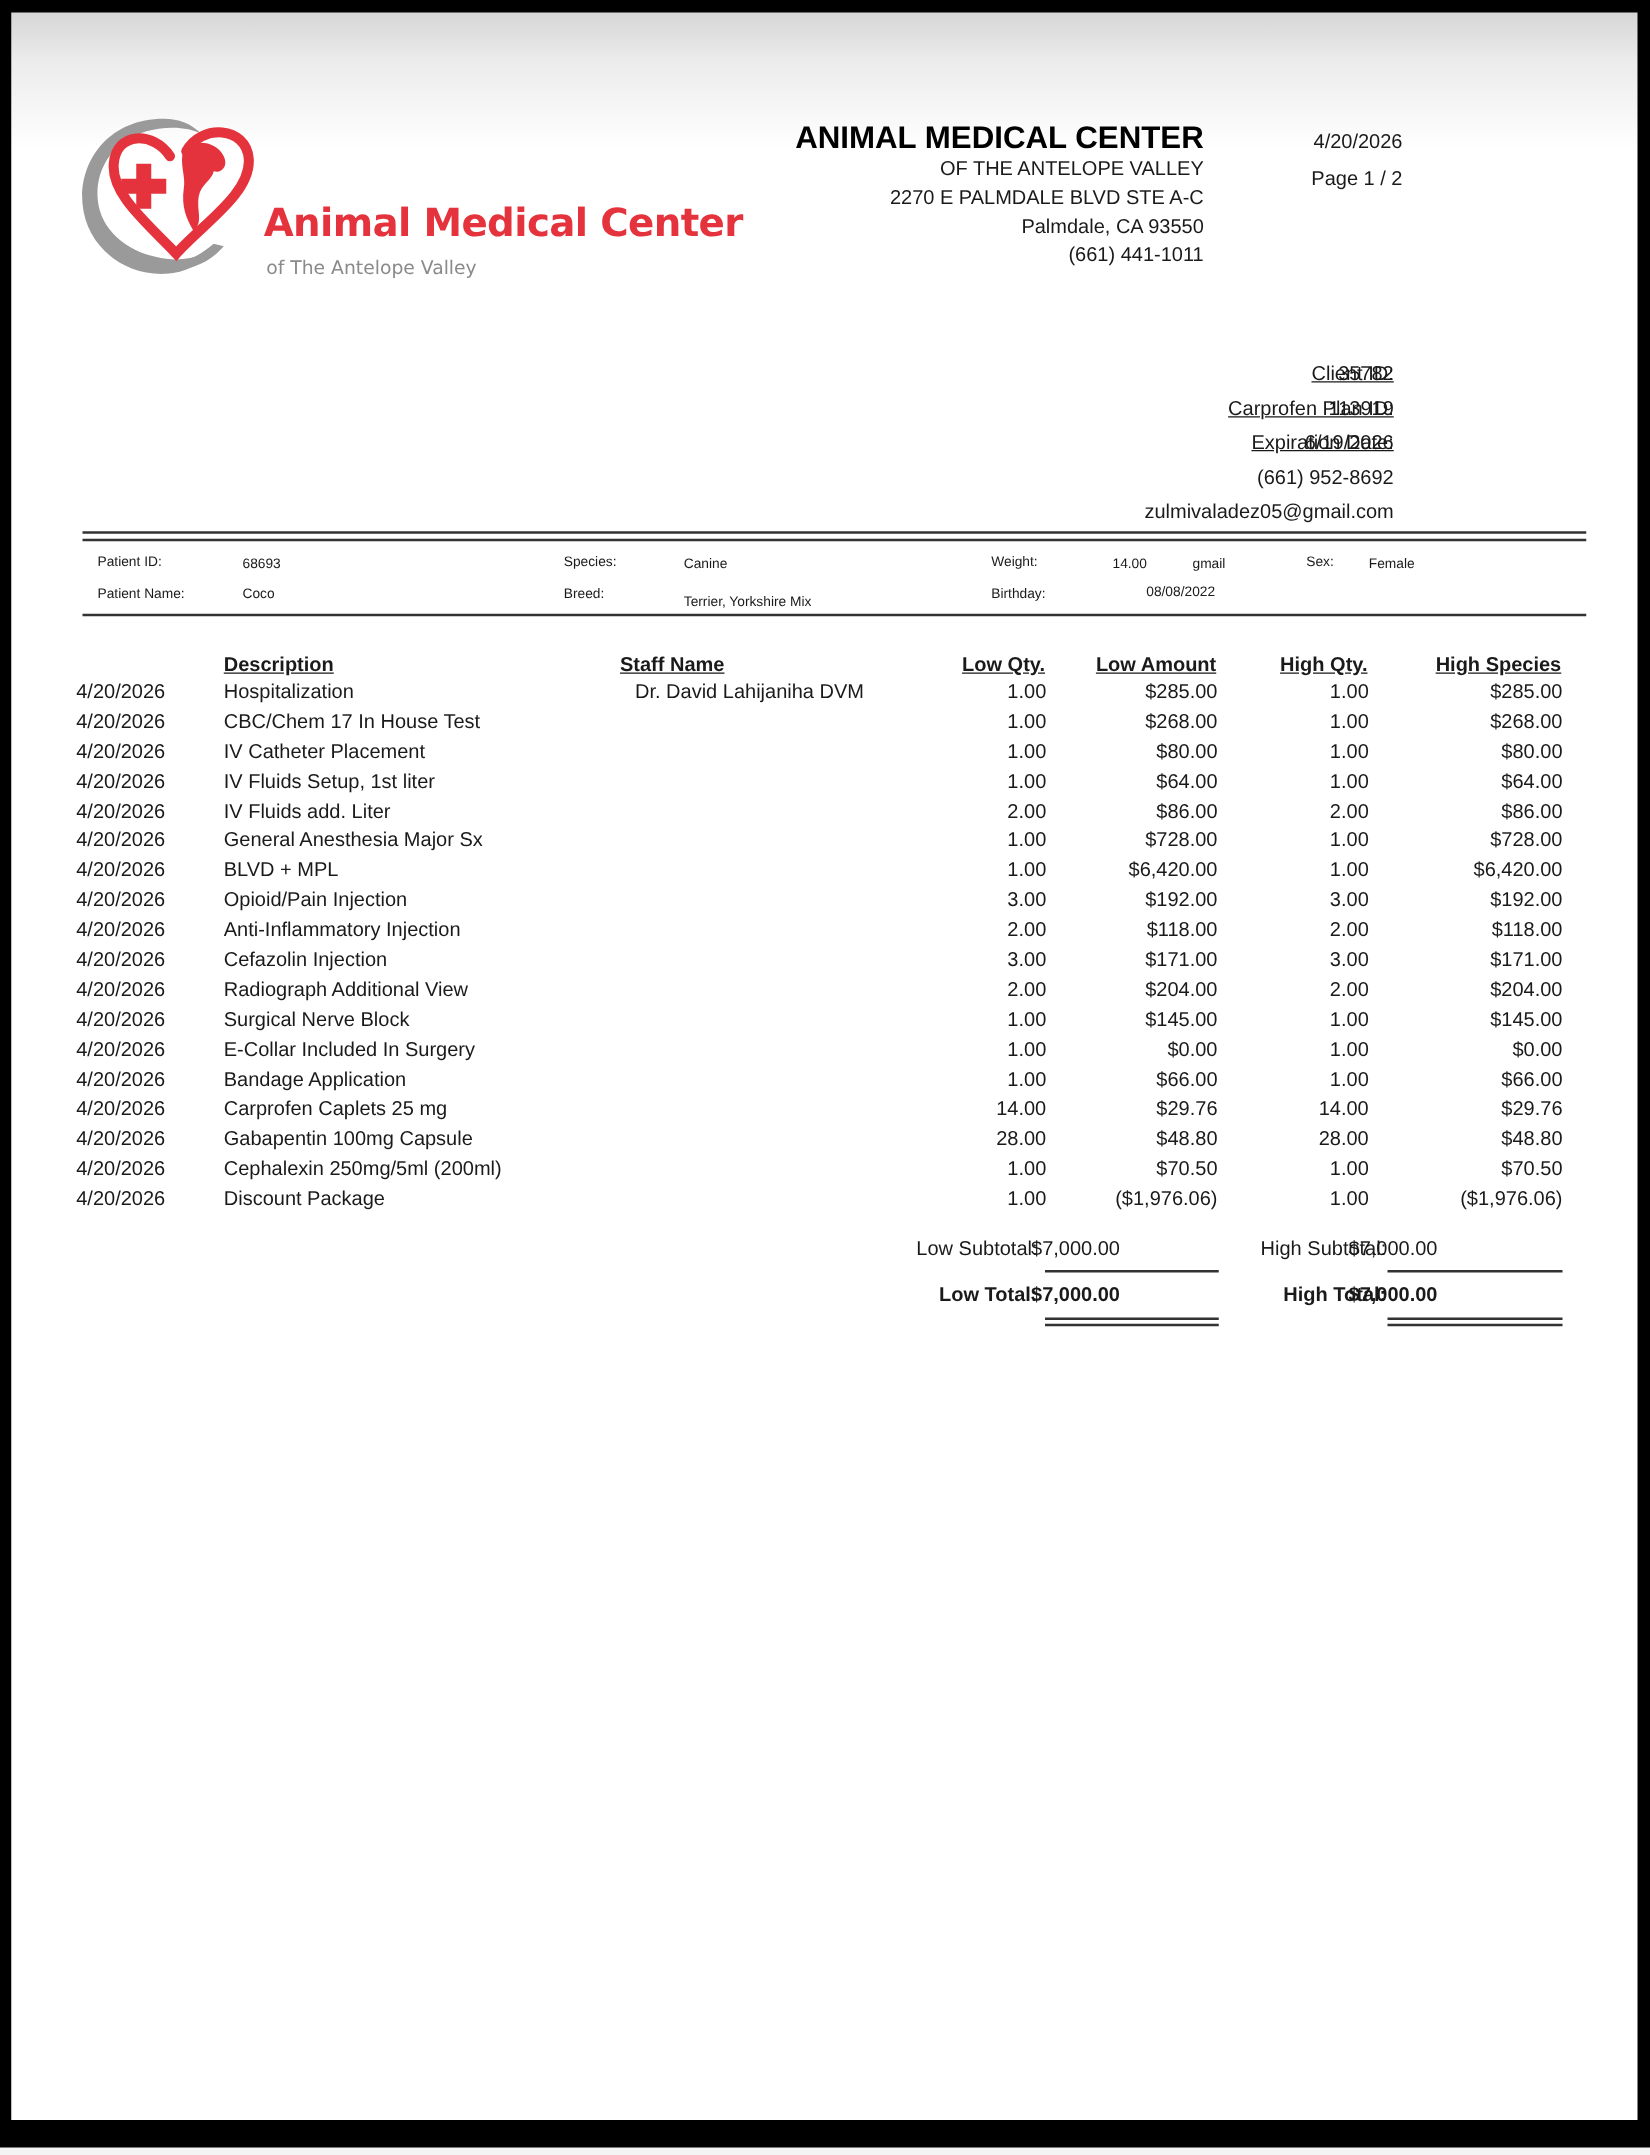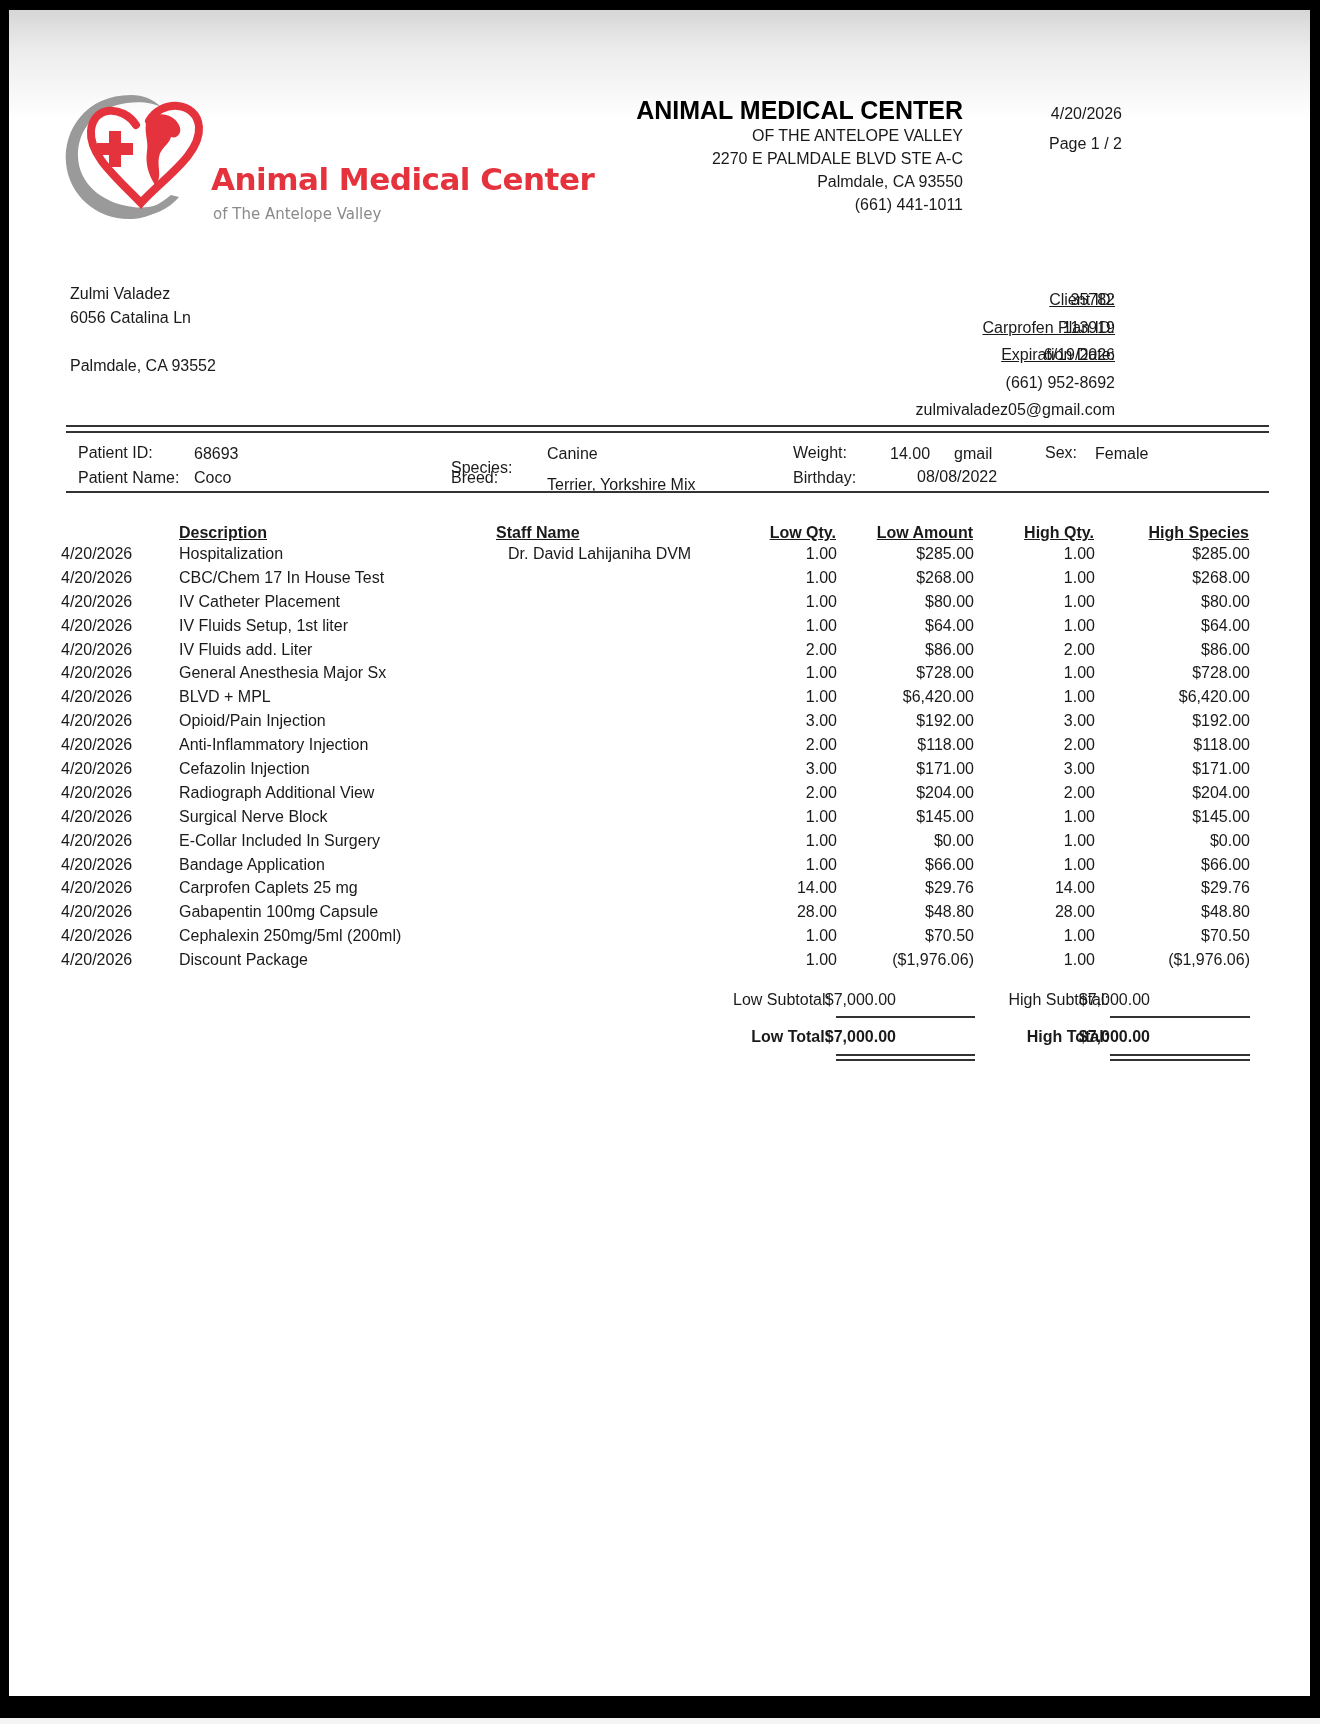--- a/index.html
+++ b/index.html
@@ -39,21 +39,21 @@
     .client { position: absolute; left: 61px; top: 272px; font-size: 16px; line-height: 24px; }
     .client .gap { height: 24px; }
 
     .ids { position: absolute; right: 195px; top: 278px; font-size: 16px; }
     .ids .row { display: flex; justify-content: flex-end; height: 27.5px; align-items: center; }
     .ids .lbl { text-align: right; text-decoration: underline; }
     .ids .val { width: 118px; text-align: right; }
 
     
     .rule-double { position: absolute; left: 57px; width: 1203px; border-top: 2px solid #333; }
-    .patient { position: absolute; left: 57px; top: 434px; width: 1203px; height: 58px; font-size: 16px; }
+    .patient { position: absolute; left: 57px; top: 434px; width: 1203px; height: 58px; font-size: 11px; }
     .patient .cell { position: absolute; white-space: nowrap; }
 
     
     .th { position: absolute; top: 514px; font-size: 16px; font-weight: bold; text-decoration: underline; white-space: nowrap; }
     .rows { position: absolute; left: 0; top: 542px; width: 1320px; }
     .row { position: relative; height: 23.9px; font-size: 16px; }
     .row span { position: absolute; top: 3px; white-space: nowrap; }
     .c-date { left: 61px; }
     .c-desc { left: 179px; }
     .c-staff { left: 508px; }
@@ -95,26 +95,20 @@
     <div class="clinic-line">2270 E  PALMDALE BLVD STE A-C</div>
     <div class="clinic-line">Palmdale, CA 93550</div>
     <div class="clinic-line">(661) 441-1011</div>
   </div>
 
   <div class="pageinfo">
     <div>4/20/2026</div>
     <div>Page 1 / 2</div>
   </div>
 
-  <div class="client">
-    <div>Zulmi Valadez</div>
-    <div>6056 Catalina Ln</div>
-    <div class="gap"></div>
-    <div>Palmdale, CA 93552</div>
-  </div>
 
   <div class="ids">
     <div class="row">
         <span class="lbl">Client ID:</span>
         <span class="val">35782</span>
       </div>
     <div class="row">
         <span class="lbl">Carprofen Plan ID:</span>
         <span class="val">113919</span>
       </div>
@@ -131,21 +125,21 @@
   </div>
 
   <div class="rule-double" style="top:415px;"></div>
   <div class="rule-double" style="top:421px;"></div>
   <div class="patient">
     <span class="cell" style="left:12px; top:0;">Patient ID:</span>
     <span class="cell" style="left:128px; top:1px;">68693</span>
     <span class="cell" style="left:12px; top:25px;">Patient Name:</span>
     <span class="cell" style="left:128px; top:25px;">Coco</span>
 
-    <span class="cell" style="left:385px; top:15px;">Species:</span>
+    <span class="cell" style="left:385px; top:0;">Species:</span>
     <span class="cell" style="left:481px; top:1px;">Canine</span>
     <span class="cell" style="left:385px; top:25px;">Breed:</span>
     <span class="cell" style="left:481px; top:32px;">Terrier, Yorkshire Mix</span>
 
     <span class="cell" style="left:727px; top:0;">Weight:</span>
     <span class="cell" style="left:824px; top:1px;">14.00</span>
     <span class="cell" style="left:888px; top:1px;">gmail</span>
     <span class="cell" style="left:727px; top:25px;">Birthday:</span>
     <span class="cell" style="left:851px; top:24px;">08/08/2022</span>
 

